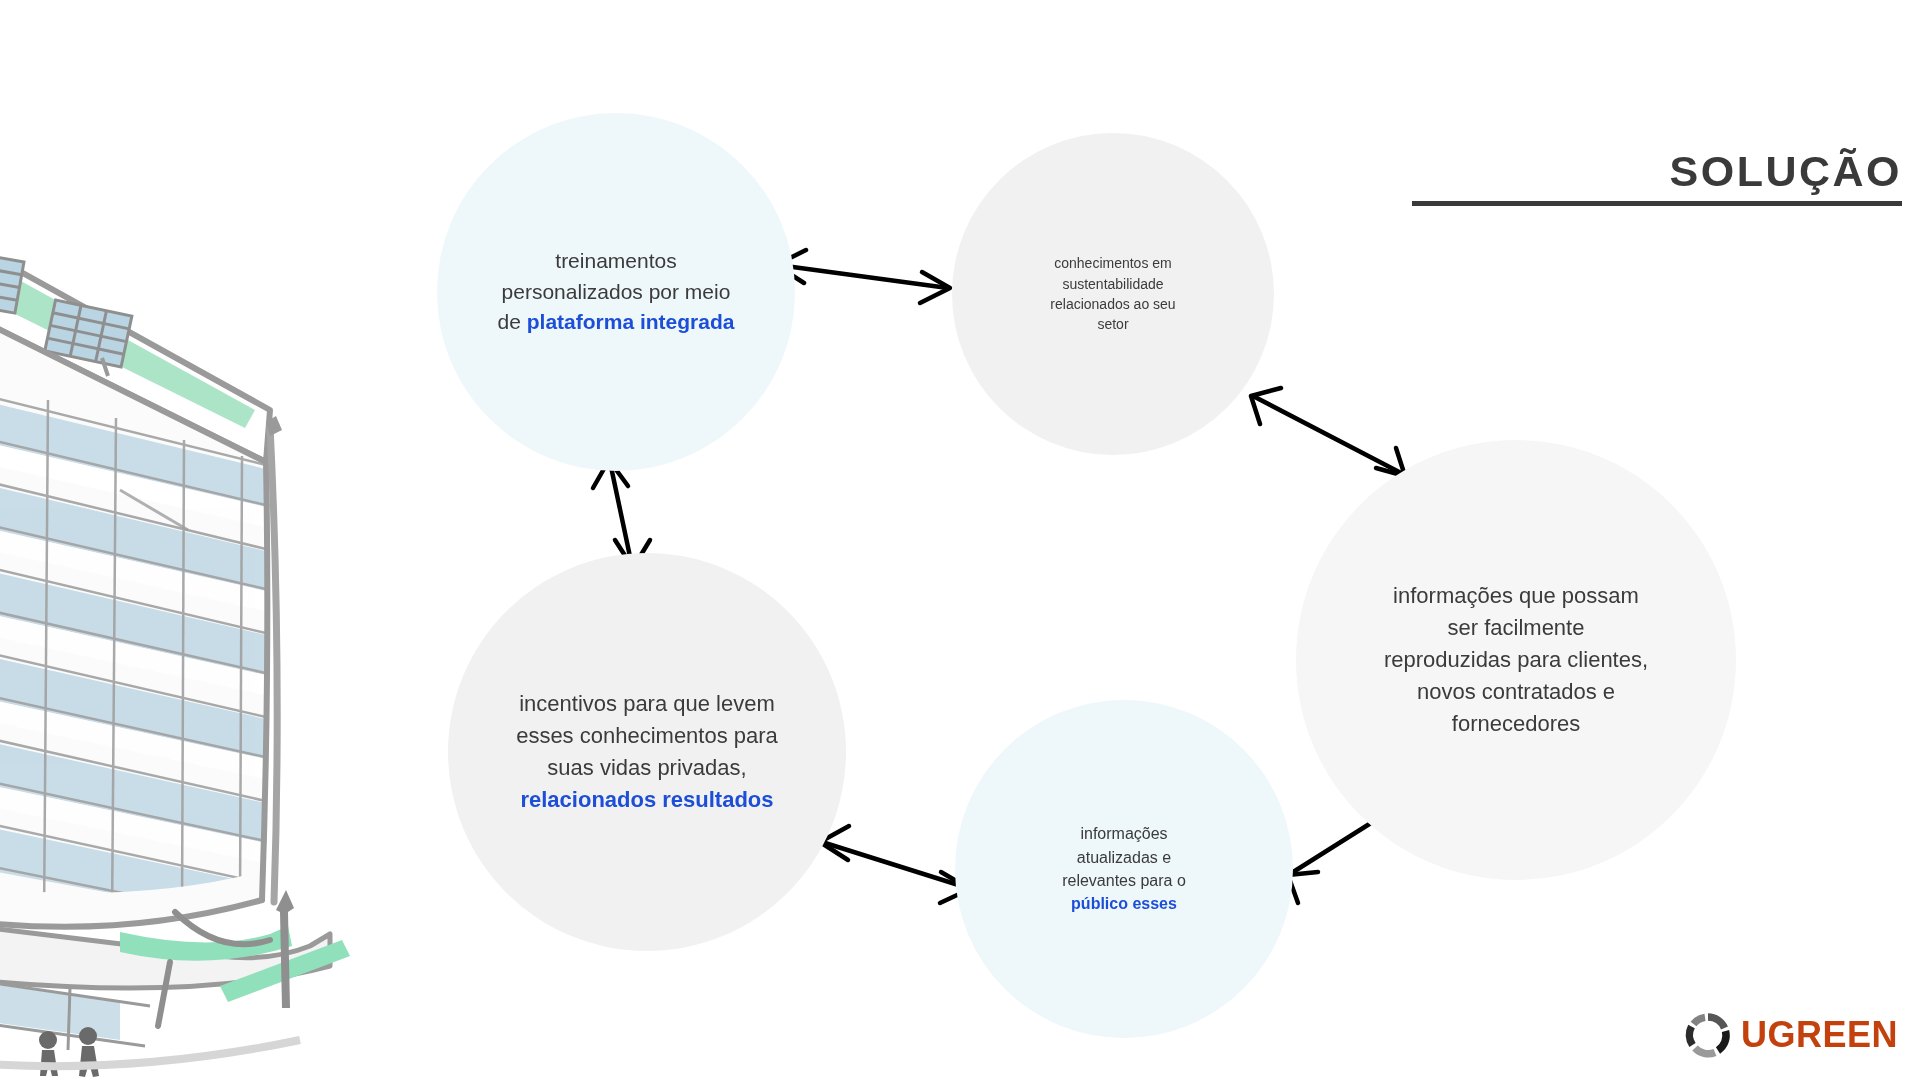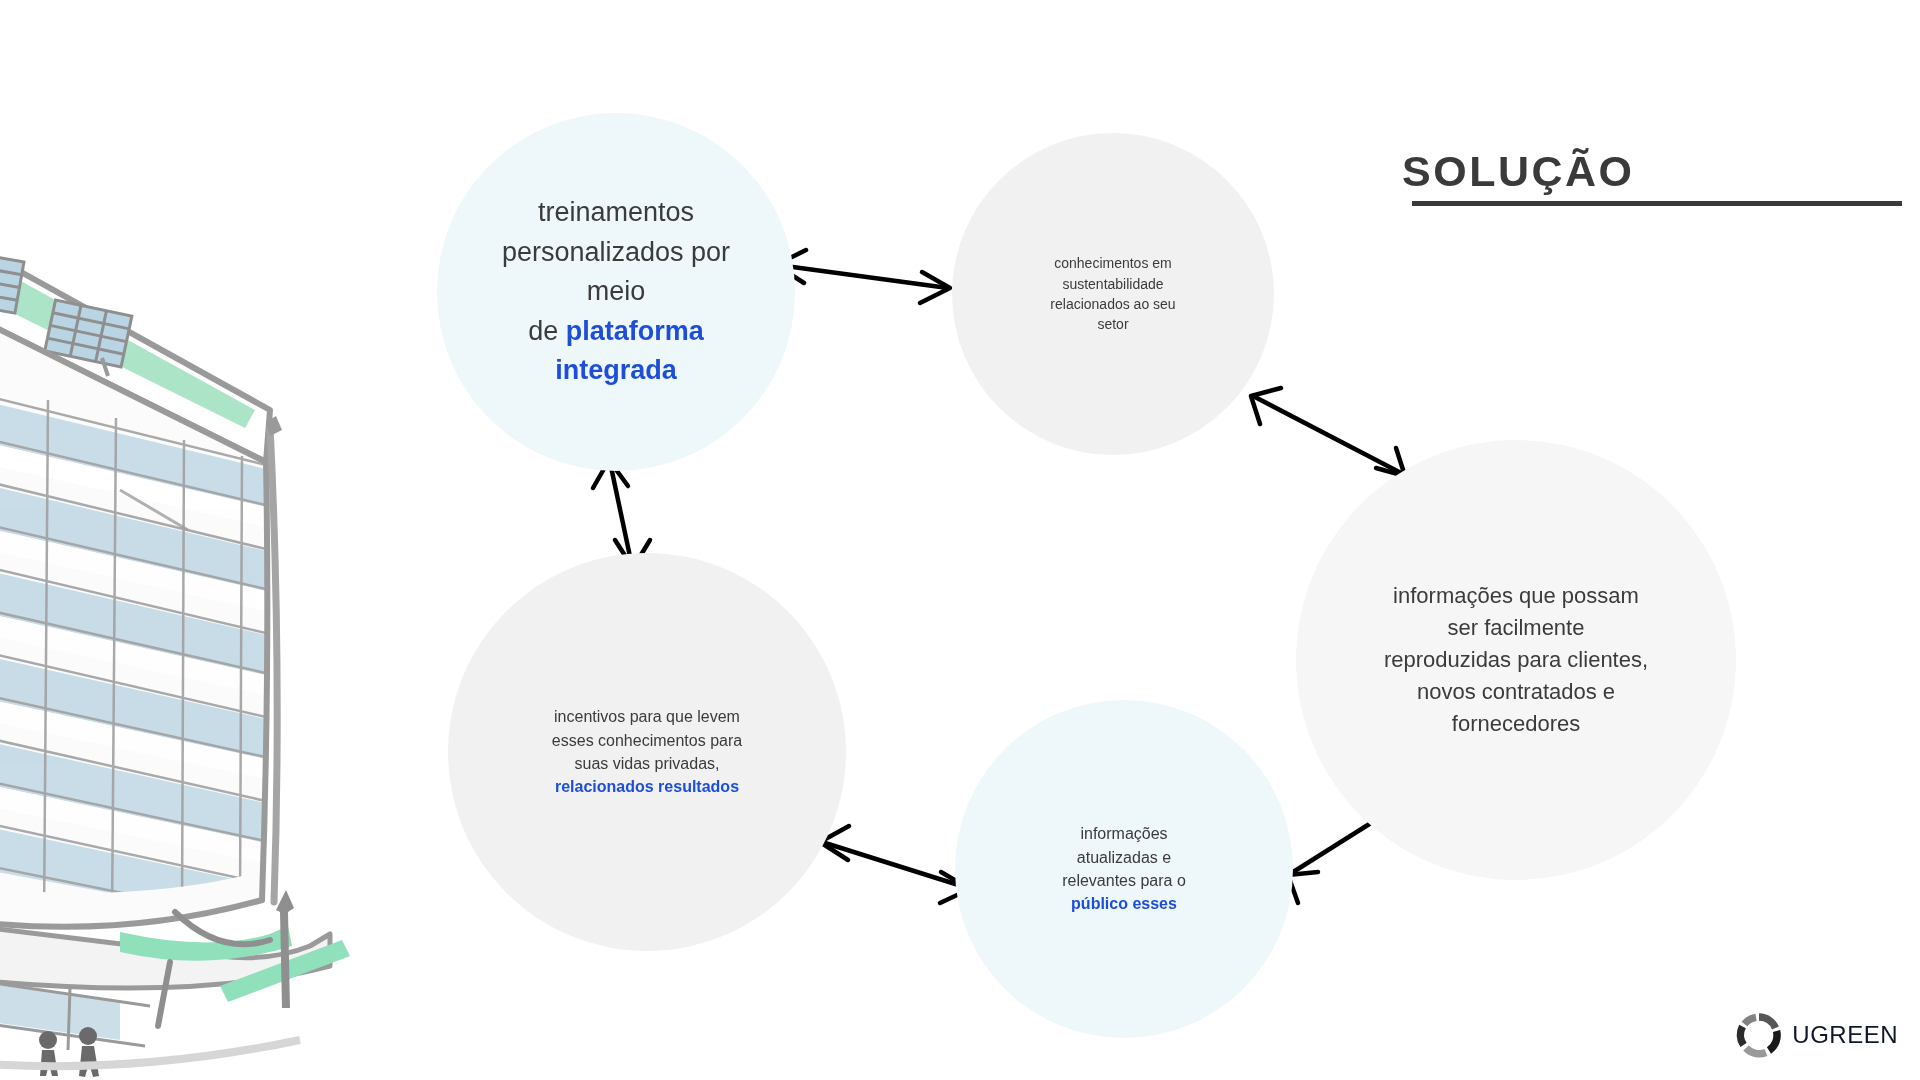--- a/index.html
+++ b/index.html
@@ -31,20 +31,21 @@
     width: 420px;
     height: 975px;
   }
 
   
   #title-block {
     position: absolute;
     right: 18px;
     top: 150px;
     width: 500px;
+    text-align: right;
   }
   #page-title {
     font-size: 43px;
     font-weight: bold;
     letter-spacing: 2.5px;
     color: #3a3a3a;
     line-height: 1;
     margin: 0 0 8px 0;
     font-family: "Liberation Sans", sans-serif;
   }
@@ -84,21 +85,21 @@
   }
   .accent {
     color: #1d4ed8;
     font-weight: bold;
   }
 
   #circle-treinamentos {
     left: 437px; top: 113px; width: 358px; height: 358px;
     background: #eef7fa;
   }
-  #circle-treinamentos .node-text { font-size: 27px; width: 290px; }
+  #circle-treinamentos .node-text { font-size: 21px; width: 290px; }
 
   #circle-conhecimentos {
     left: 952px; top: 133px; width: 322px; height: 322px;
     background: #f1f1f1;
   }
   #circle-conhecimentos .node-text { font-size: 14px; width: 235px; }
 
   #circle-informacoes-reproduzidas {
     left: 1296px; top: 440px; width: 440px; height: 440px;
     background: #f6f6f6;
@@ -108,36 +109,36 @@
   #circle-publico-alvo {
     left: 955px; top: 700px; width: 338px; height: 338px;
     background: #eef7fa;
   }
   #circle-publico-alvo .node-text { font-size: 16px; width: 215px; }
 
   #circle-incentivos {
     left: 448px; top: 553px; width: 398px; height: 398px;
     background: #f1f1f1;
   }
-  #circle-incentivos .node-text { font-size: 16px; width: 320px; }
+  #circle-incentivos .node-text { font-size: 22px; width: 320px; }
 
   
   #logo-block {
     position: absolute;
     right: 22px;
     bottom: 22px;
     display: flex;
     align-items: center;
     gap: 10px;
   }
   #logo-wordmark {
-    font-size: 24px;
-    font-weight: normal;
+    font-size: 36px;
+    font-weight: bold;
     letter-spacing: 0.5px;
-    color: #0f172a;
+    color: #c2410c;
     font-family: "Liberation Sans", sans-serif;
     line-height: 1;
   }
 </style>
 </head>
 <body>
 
 <div id="slide">
 
   <svg id="building-illustration" viewBox="0 0 420 975" xmlns="http://www.w3.org/2000/svg">

